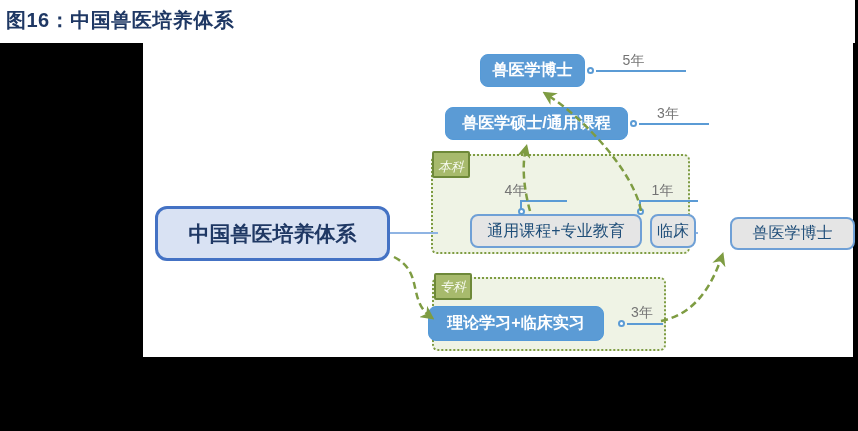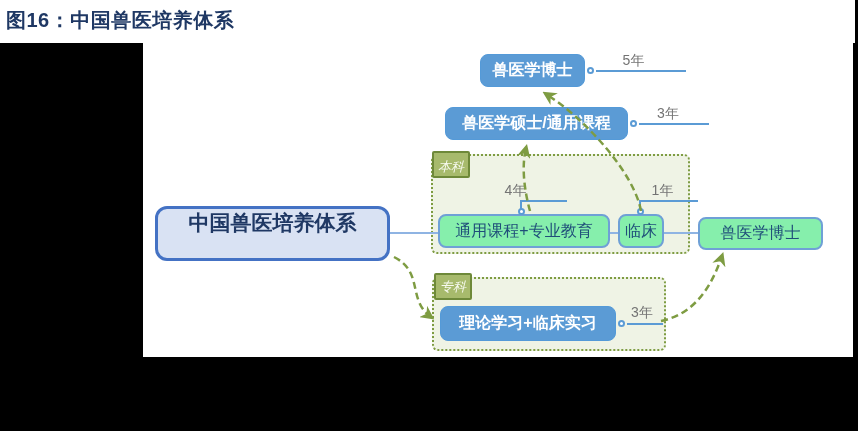--- a/index.html
+++ b/index.html
@@ -15,23 +15,23 @@
     position:absolute; left:6px; top:7px;
     font-size:20px; font-weight:bold; color:#1F3864; letter-spacing:0.5px;
   }
   .panel { position:absolute; left:143px; top:43px; width:710px; height:314px; background:#fff; }
 
   .node {
     position:absolute; display:flex; align-items:center; justify-content:center;
     border-radius:8px; white-space:nowrap;
   }
   .node-solid { background:#5B9BD5; border:1px solid #549AD8; color:#fff; font-weight:bold; font-size:16px; }
-  .node-light { background:#86efac; border:2px solid #6FA0D6; color:#1F4E79; font-size:16px; font-weight:500; }
+  .node-light { background:#e5e5e5; border:2px solid #6FA0D6; color:#1F4E79; font-size:16px; font-weight:500;margin-left:32px; }
   .root-node {
-    position:absolute; display:flex; align-items:flex-start; justify-content:center;
+    position:absolute; display:flex; align-items:center; justify-content:center;
     background:#D9E2F3; border:3px solid #4472C4; border-radius:12px;
     color:#1F3864; font-weight:bold; font-size:21px; white-space:nowrap;
   }
   .group-box { position:absolute; border:2px dotted #7E9C42; background:#EFF3E5; border-radius:6px; }
   .group-label {
     position:absolute; display:flex; align-items:center; justify-content:center;
     background:#A7BA6C; border:2px solid #6E8939; border-radius:2px;
     color:#F7FAEF; font-style:italic; font-size:13px;
   }
   .hline { position:absolute; height:2px; background:#5B9BD5; }
@@ -98,21 +98,21 @@
 <div class="year" style="left:633px; top:182px; width:59px;">1年</div>
 
 <div class="node node-light" style="left:698px; top:217px; width:125px; height:33px;">
   <span>兽医学博士</span>
 </div>
 
 <div class="group-label" style="left:434px; top:273px; width:38px; height:27px;">
   <span>专科</span>
 </div>
 
-<div class="node node-solid" style="left:440px; top:306px; width:176px; height:35px;">
+<div class="node node-solid" style="left:428px; top:306px; width:176px; height:35px;">
   <span>理论学习+临床实习</span>
 </div>
 <div class="circle" style="left:618px; top:320px;"></div>
 <div class="hline" style="left:627px; top:323px; width:36px;"></div>
 <div class="year" style="left:618px; top:304px; width:48px;">3年</div>
 
 <svg class="arrows" width="858" height="431" viewBox="0 0 858 431">
   <defs>
     <marker id="ah" viewBox="0 0 10 10" refX="7" refY="5" markerWidth="5.5" markerHeight="5.5" orient="auto-start-reverse">
       <path d="M0,0 L10,5 L0,10 L3,5 z" fill="#7E9C42"></path>

